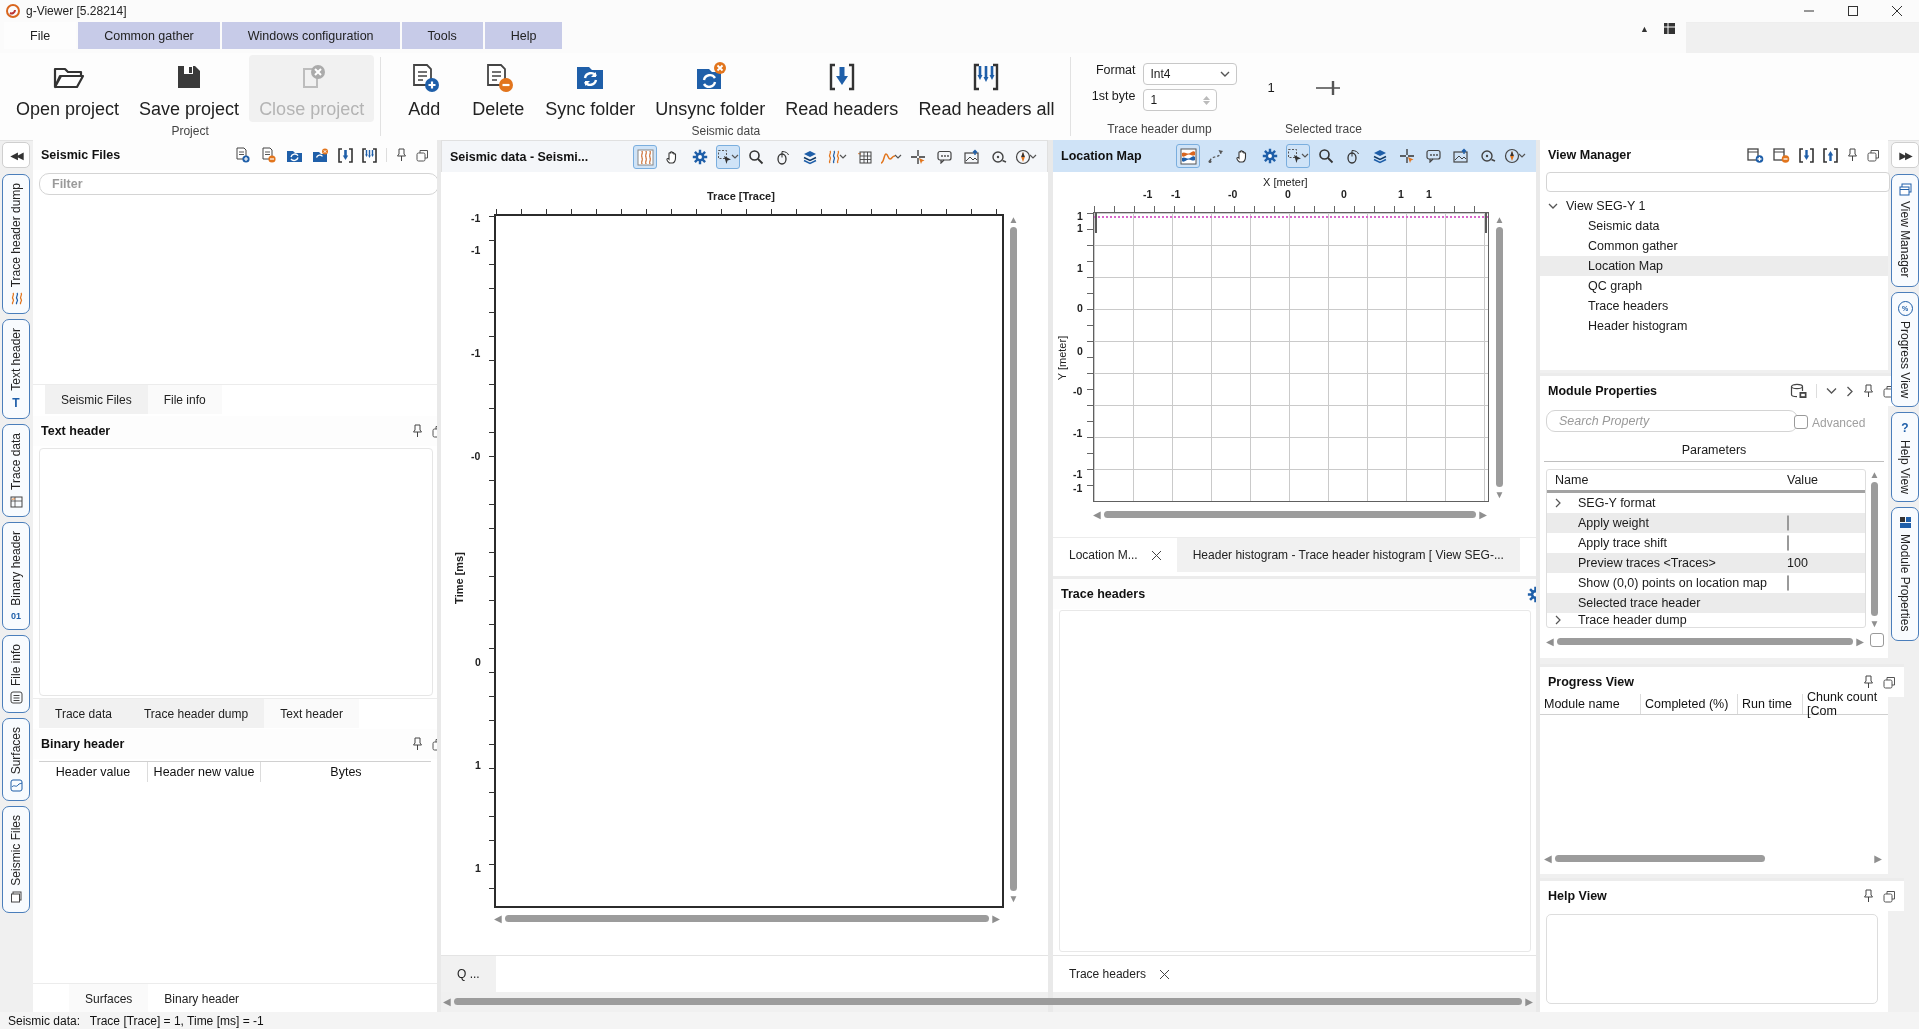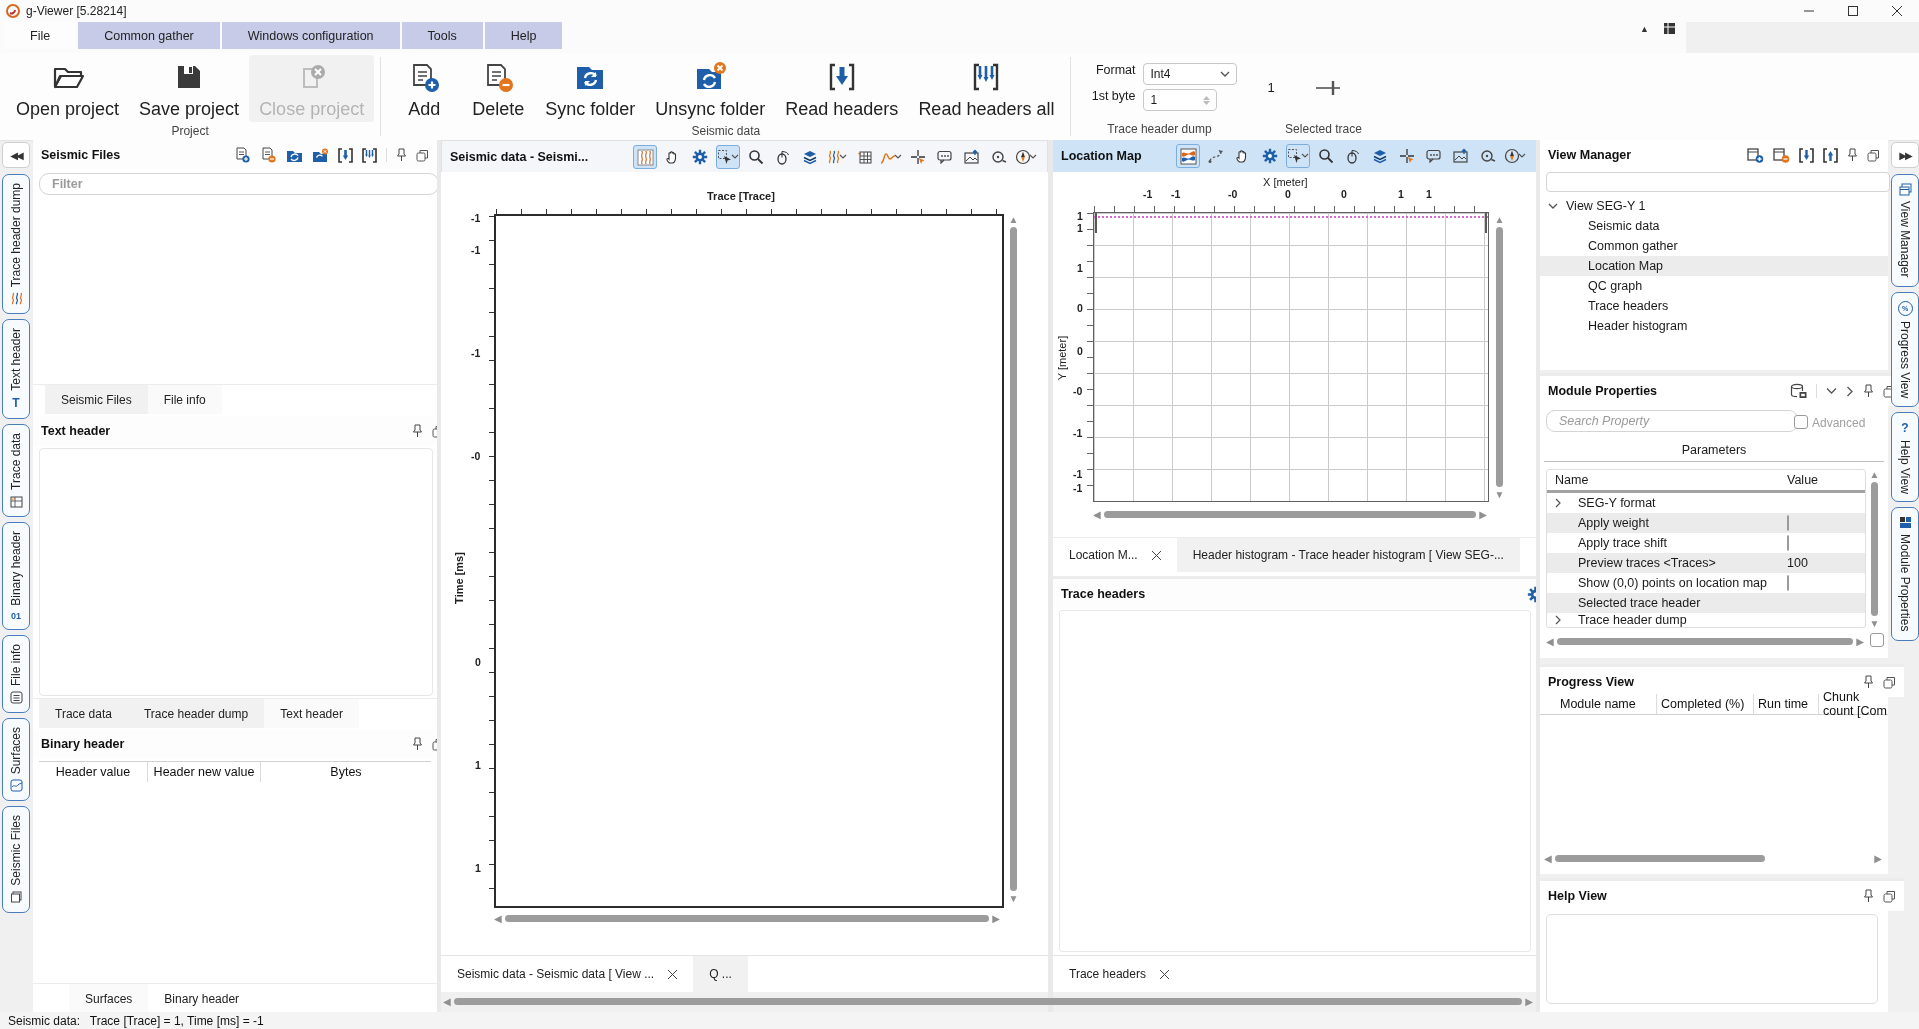--- a/index.html
+++ b/index.html
@@ -629,28 +629,20 @@
           <span class="glyph">▼</span>
         </div>
         <div class="hscroll" style="left:53px;top:740px;width:506px;">
           <span class="glyph">◀</span>
           <div class="hthumb" style="flex:1"></div>
           <span class="glyph">▶</span>
         </div>
       </div>
 
       <div class="tabbar abs" style="left:0;top:815px;width:607px;height:36px;align-items:center;border-top:1px solid #e4e4e4">
-        <span class="tabch white" style="height:100%">
-          <span>Seismic data - Seismic data [ View ...</span>
-          <span>
-              <svg width="9" height="9">
-                <path d="M0 0l9 9M9 0L0 9" stroke="#444"></path>
-              </svg>
-            </span>
-        </span>
         <span class="tabch" style="height:100%">Q ...</span>
       </div>
     </div>
 
     <div class="splitv" style="left:1048px;top:0;width:5px;height:872px;position:absolute"></div>
 
     <div class="panel" style="left:1053px;top:0;width:483px;height:851px;">
       <div class="phead bluehead" style="height:32px;">
         <span>Location Map</span>
         <span class="mini" style="gap:3px">
@@ -1039,21 +1031,21 @@
           <span>
               <svg width="13" height="13">
                 <rect x="1" y="4" width="8" height="8" rx="1.5" fill="none" stroke="#555"></rect>
                 <path d="M4 4V1.5h7.5V9H9" fill="none" stroke="#555"></path>
               </svg>
             </span>
         </span>
       </div>
       <div class="abs" style="left:0;top:554px;width:348px;height:180px;background:#fff">
         <div class="thead" style="border-top:none;">
-          <span class="hc" style="width:96px;justify-content:flex-start;padding-left:20px">Module name</span>
+          <span class="hc" style="width:96px;justify-content:flex-start;padding-left:4px">Module name</span>
           <span class="hc" style="width:92px;justify-content:flex-start;padding-left:4px">Completed (%)</span>
           <span class="hc" style="width:60px;justify-content:flex-start;padding-left:4px">Run time</span>
           <span class="hc" style="flex:1;justify-content:flex-start;padding-left:4px">Chunk count [Com</span>
         </div>
         <div class="hscroll" style="left:4px;top:158px;width:338px;position:absolute">
           <span class="glyph">◀</span>
           <div class="hthumb" style="width:210px"></div>
           <span class="glyph" style="margin-left:auto">▶</span>
         </div>
       </div>

